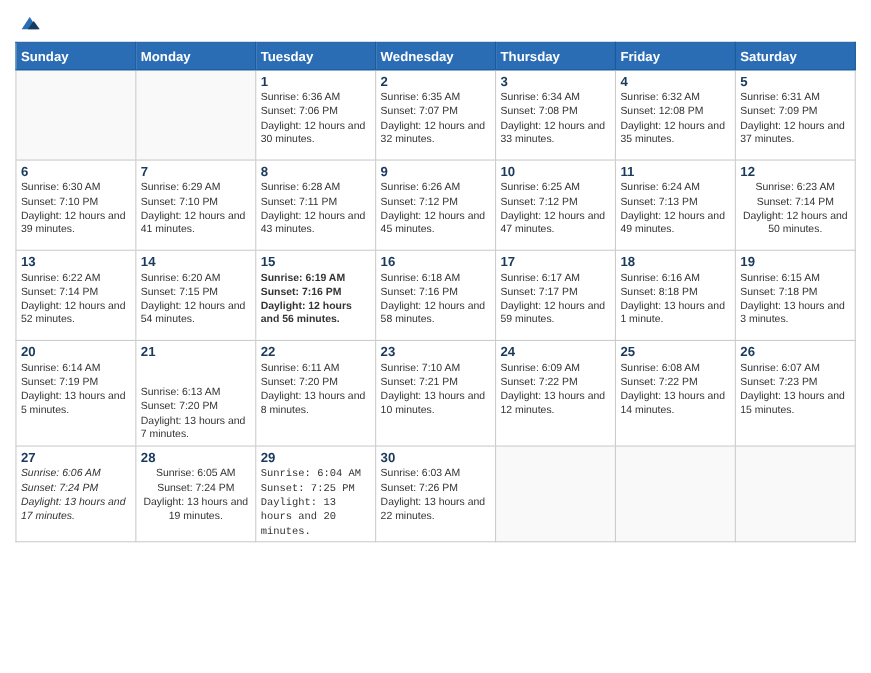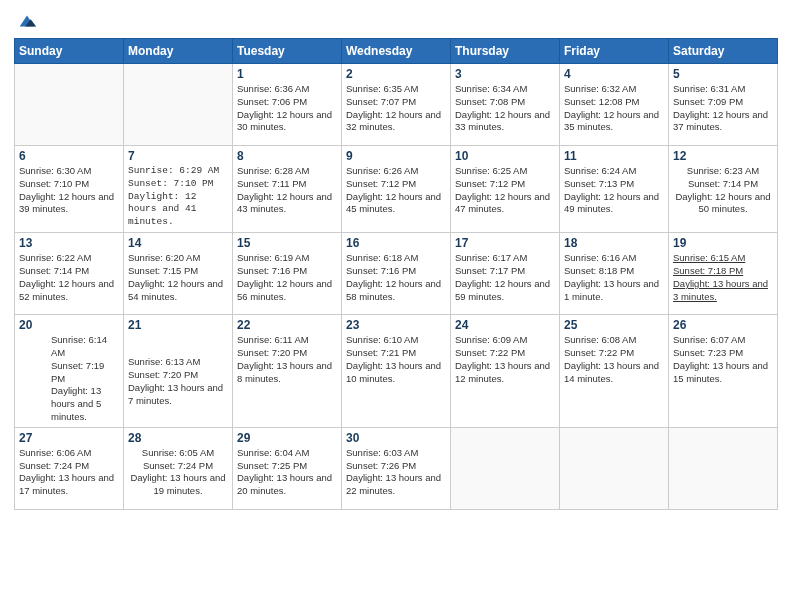--- a/index.html
+++ b/index.html
@@ -162,21 +162,21 @@
         </tr>
         <tr>
           <td>
             <span class="day-number">6</span>
             <div class="day-info" style="white-space: pre-line;">Sunrise: 6:30 AM
 Sunset: 7:10 PM
 Daylight: 12 hours and 39 minutes.</div>
           </td>
           <td>
             <span class="day-number">7</span>
-            <div class="day-info" style="white-space: pre-line; font-family: Liberation Mono, monospace;">Sunrise: 6:29 AM
+            <div class="day-info" style="white-space: pre-line;">Sunrise: 6:29 AM
 Sunset: 7:10 PM
 Daylight: 12 hours and 41 minutes.</div>
           </td>
           <td>
             <span class="day-number">8</span>
             <div class="day-info" style="white-space: pre-line;">Sunrise: 6:28 AM
 Sunset: 7:11 PM
 Daylight: 12 hours and 43 minutes.</div>
           </td>
           <td>
@@ -212,21 +212,21 @@
 Daylight: 12 hours and 52 minutes.</div>
           </td>
           <td>
             <span class="day-number">14</span>
             <div class="day-info" style="white-space: pre-line;">Sunrise: 6:20 AM
 Sunset: 7:15 PM
 Daylight: 12 hours and 54 minutes.</div>
           </td>
           <td>
             <span class="day-number">15</span>
-            <div class="day-info" style="white-space: pre-line;">Sunrise: 6:19 AM
+            <div class="day-info" style="white-space: pre-line; font-weight: bold;">Sunrise: 6:19 AM
 Sunset: 7:16 PM
 Daylight: 12 hours and 56 minutes.</div>
           </td>
           <td>
             <span class="day-number">16</span>
             <div class="day-info" style="white-space: pre-line;">Sunrise: 6:18 AM
 Sunset: 7:16 PM
 Daylight: 12 hours and 58 minutes.</div>
           </td>
           <td>
@@ -236,47 +236,47 @@
 Daylight: 12 hours and 59 minutes.</div>
           </td>
           <td>
             <span class="day-number">18</span>
             <div class="day-info" style="white-space: pre-line;">Sunrise: 6:16 AM
 Sunset: 8:18 PM
 Daylight: 13 hours and 1 minute.</div>
           </td>
           <td>
             <span class="day-number">19</span>
-            <div class="day-info" style="white-space: pre-line; text-decoration: underline;">Sunrise: 6:15 AM
+            <div class="day-info" style="white-space: pre-line;">Sunrise: 6:15 AM
 Sunset: 7:18 PM
 Daylight: 13 hours and 3 minutes.</div>
           </td>
         </tr>
         <tr>
           <td>
             <span class="day-number">20</span>
-            <div class="day-info" style="white-space: pre-line; margin-left: 32px;">Sunrise: 6:14 AM
+            <div class="day-info" style="white-space: pre-line;">Sunrise: 6:14 AM
 Sunset: 7:19 PM
 Daylight: 13 hours and 5 minutes.</div>
           </td>
           <td>
             <span class="day-number">21</span>
             <div class="day-info" style="white-space: pre-line; margin-top: 24px;">Sunrise: 6:13 AM
 Sunset: 7:20 PM
 Daylight: 13 hours and 7 minutes.</div>
           </td>
           <td>
             <span class="day-number">22</span>
             <div class="day-info" style="white-space: pre-line;">Sunrise: 6:11 AM
 Sunset: 7:20 PM
 Daylight: 13 hours and 8 minutes.</div>
           </td>
           <td>
             <span class="day-number">23</span>
-            <div class="day-info" style="white-space: pre-line;">Sunrise: 6:10 AM
+            <div class="day-info" style="white-space: pre-line;">Sunrise: 7:10 AM
 Sunset: 7:21 PM
 Daylight: 13 hours and 10 minutes.</div>
           </td>
           <td>
             <span class="day-number">24</span>
             <div class="day-info" style="white-space: pre-line;">Sunrise: 6:09 AM
 Sunset: 7:22 PM
 Daylight: 13 hours and 12 minutes.</div>
           </td>
           <td>
@@ -288,33 +288,33 @@
           <td>
             <span class="day-number">26</span>
             <div class="day-info" style="white-space: pre-line;">Sunrise: 6:07 AM
 Sunset: 7:23 PM
 Daylight: 13 hours and 15 minutes.</div>
           </td>
         </tr>
         <tr>
           <td>
             <span class="day-number">27</span>
-            <div class="day-info" style="white-space: pre-line;">Sunrise: 6:06 AM
+            <div class="day-info" style="white-space: pre-line; font-style: italic;">Sunrise: 6:06 AM
 Sunset: 7:24 PM
 Daylight: 13 hours and 17 minutes.</div>
           </td>
           <td>
             <span class="day-number">28</span>
             <div class="day-info" style="white-space: pre-line; text-align: center;">Sunrise: 6:05 AM
 Sunset: 7:24 PM
 Daylight: 13 hours and 19 minutes.</div>
           </td>
           <td>
             <span class="day-number">29</span>
-            <div class="day-info" style="white-space: pre-line;">Sunrise: 6:04 AM
+            <div class="day-info" style="white-space: pre-line; font-family: Liberation Mono, monospace;">Sunrise: 6:04 AM
 Sunset: 7:25 PM
 Daylight: 13 hours and 20 minutes.</div>
           </td>
           <td>
             <span class="day-number">30</span>
             <div class="day-info" style="white-space: pre-line;">Sunrise: 6:03 AM
 Sunset: 7:26 PM
 Daylight: 13 hours and 22 minutes.</div>
           </td>
           <td class="empty"></td>

